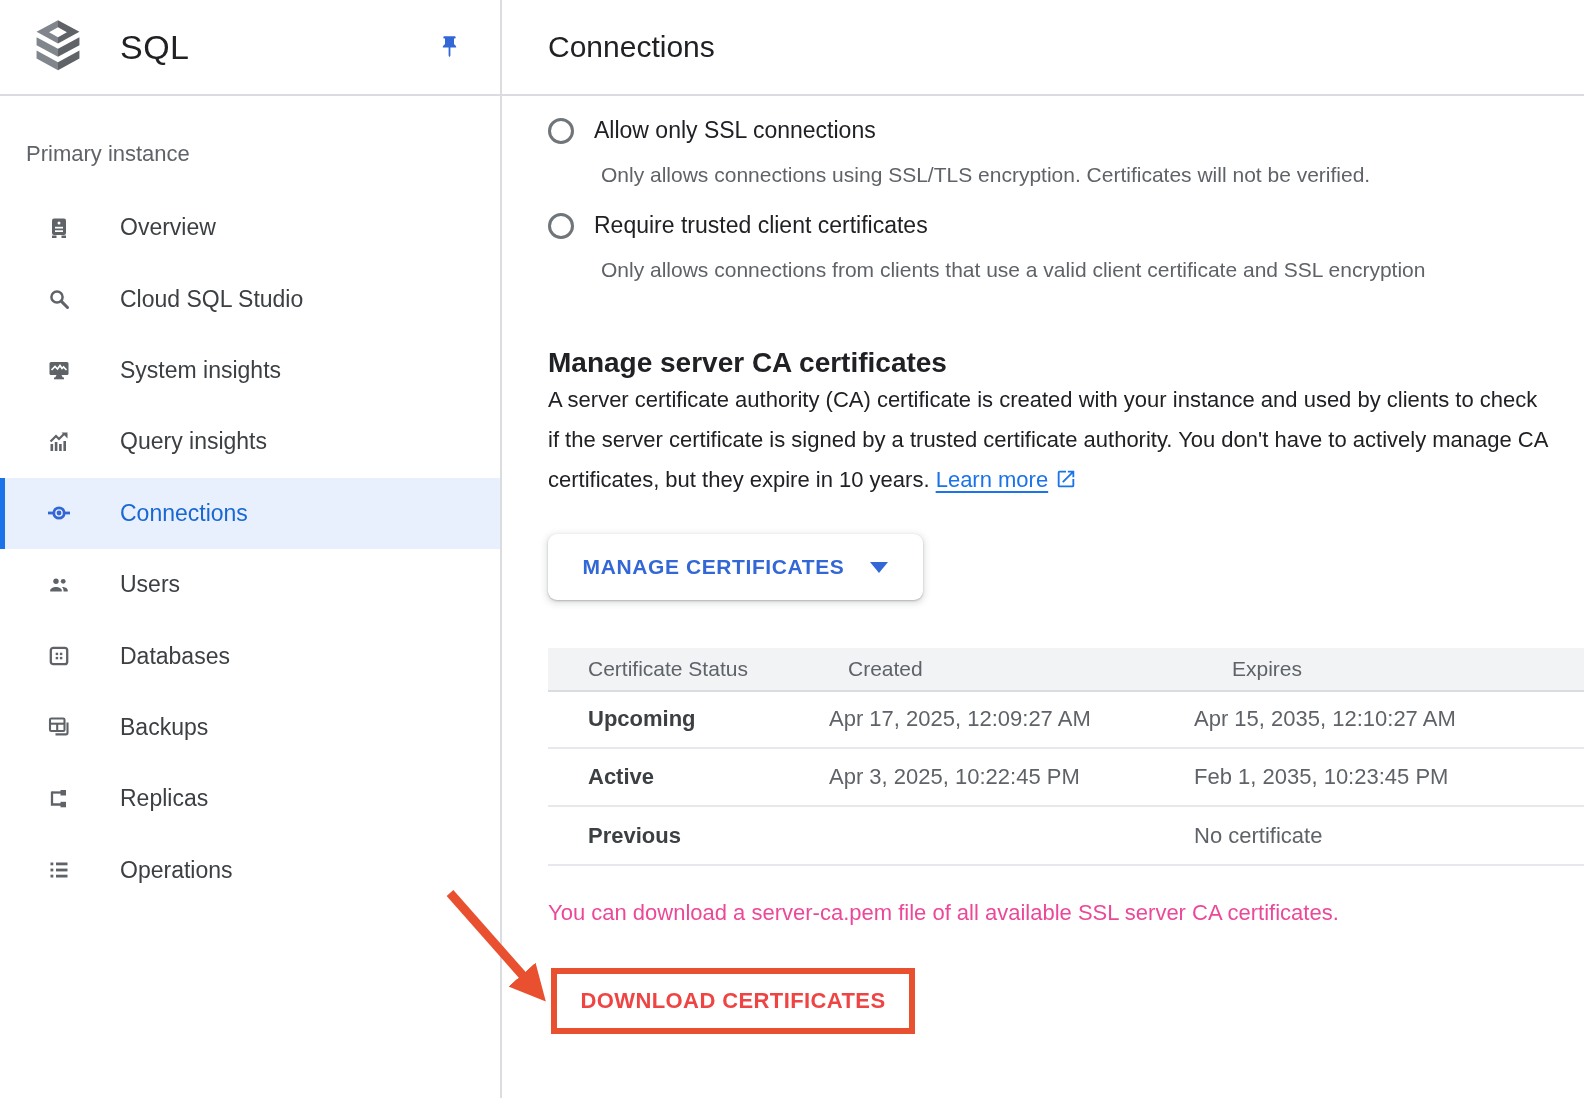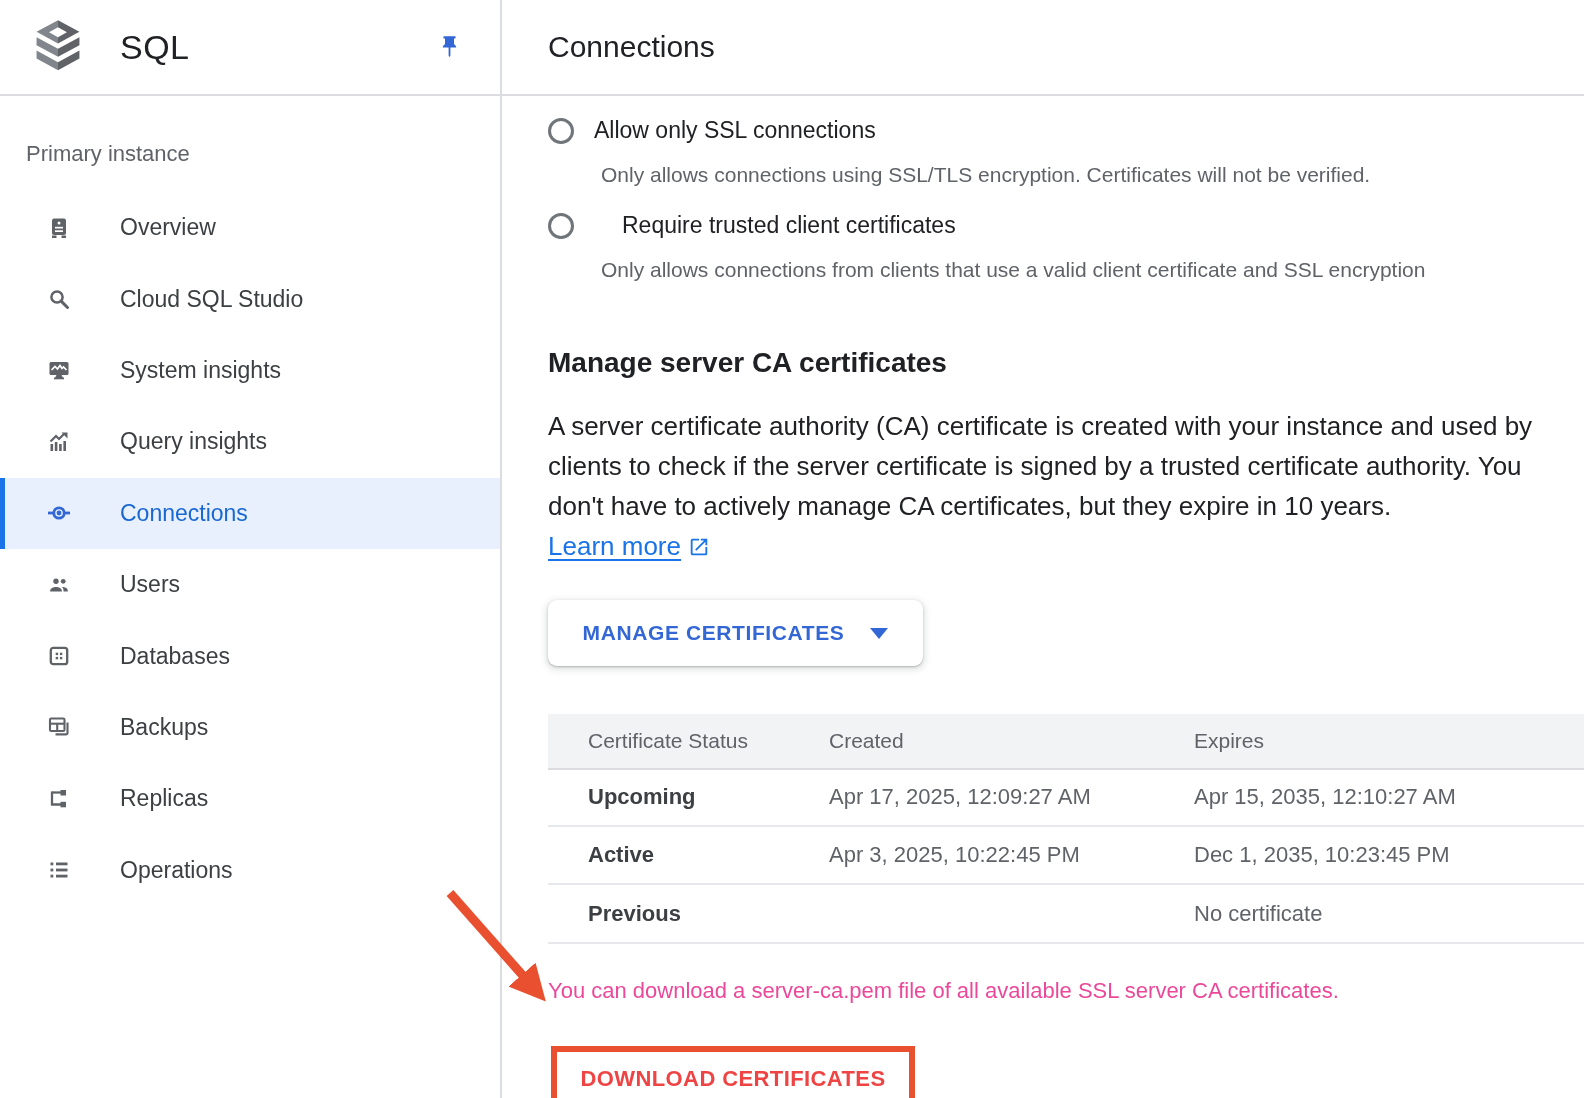--- a/index.html
+++ b/index.html
@@ -24,38 +24,38 @@
   .main { flex:1; min-width:0; }
   .main-header { height:96px; border-bottom:2px solid #dadce0; display:flex; align-items:center; padding-left:46px; }
   .page-title { font-size:30px; font-weight:400; color:#202124; }
   .content { padding-left:46px; }
 
   .ssl-options { margin-top:21px; }
   .radio-row { display:flex; align-items:center; }
   .radio-circle { width:26px; height:26px; border:3px solid #70757a; border-radius:50%; background:#fff; flex-shrink:0; }
   .radio-label { margin-left:20px; font-size:23px; color:#202124; }
   .radio-desc { margin:17px 0 0 53px; font-size:21px; line-height:27px; color:#5f6368; }
-  .radio-row + .radio-row, .opt2 { margin-top:24px;gap:28px; }
+  .radio-row + .radio-row, .opt2 { margin-top:24px; }
 
   .section-heading { margin-top:63px; font-size:28px; font-weight:600; color:#202124; line-height:34px; }
-  .section-body { margin-top:26px; width:1004px; font-size:26px; line-height:40px; color:#202124; }
+  .section-body { width:1004px; font-size:22px; line-height:40px; color:#202124; }
   .learn-more { color:#1a73e8; text-decoration:underline; text-underline-offset:4px; cursor:pointer; white-space:nowrap; }
   .ext-icon { vertical-align:-3px; margin-left:7px; }
 
   .manage-btn { margin-top:34px; width:375px; height:66px; background:#fff; border:none; border-radius:9px;
     box-shadow:0 1px 2px rgba(60,64,67,.3), 0 2px 6px 2px rgba(60,64,67,.15);
     display:flex; align-items:center; justify-content:center; cursor:pointer;
     color:#3367d6; font-size:21px; font-weight:600; letter-spacing:0.6px;
     font-family:"Liberation Sans","DejaVu Sans",sans-serif; }
   .caret-down { width:0; height:0; border-left:9px solid transparent; border-right:9px solid transparent;
     border-top:11px solid #3367d6; margin-left:26px; }
 
   .cert-table { margin-top:48px; }
   .t-row { display:grid; grid-template-columns:241px 365px 1fr; align-items:center; }
-  .t-head { height:54px; background:#f1f3f4; }
+  .t-head { height:42px; background:#f1f3f4;gap:19px; }
   .t-head .cell { font-size:21px; color:#5f6368; font-weight:500; }
   .t-body-row { height:58.7px; border-bottom:2px solid #e6e8eb; }
   .t-head + .t-body-row { border-top:2px solid #dadce0; }
   .cell { padding-left:40px; font-size:22px; }
   .cell.status { font-weight:700; color:#3c4043; }
   .cell.date { color:#5f6368; }
 
   .download-text { margin-top:33px; font-size:22px; line-height:27px; color:#ec4899; }
 
   .download-wrap { margin:42px 0 0 3px; width:364px; height:66px; border:6px solid #e8502f;
@@ -260,21 +260,21 @@
           <div class="cell">Expires</div>
         </div>
         <div class="t-row t-body-row">
           <div class="cell status">Upcoming</div>
           <div class="cell date">Apr 17, 2025, 12:09:27 AM</div>
           <div class="cell date">Apr 15, 2035, 12:10:27 AM</div>
         </div>
         <div class="t-row t-body-row">
           <div class="cell status">Active</div>
           <div class="cell date">Apr 3, 2025, 10:22:45 PM</div>
-          <div class="cell date">Dec 1, 2035, 10:23:45 PM</div>
+          <div class="cell date">Feb 1, 2035, 10:23:45 PM</div>
         </div>
         <div class="t-row t-body-row">
           <div class="cell status">Previous</div>
           <div class="cell date"></div>
           <div class="cell date">No certificate</div>
         </div>
       </div>
 
       <div class="download-text">You can download a server-ca.pem file of all available SSL server CA certificates.</div>
 

